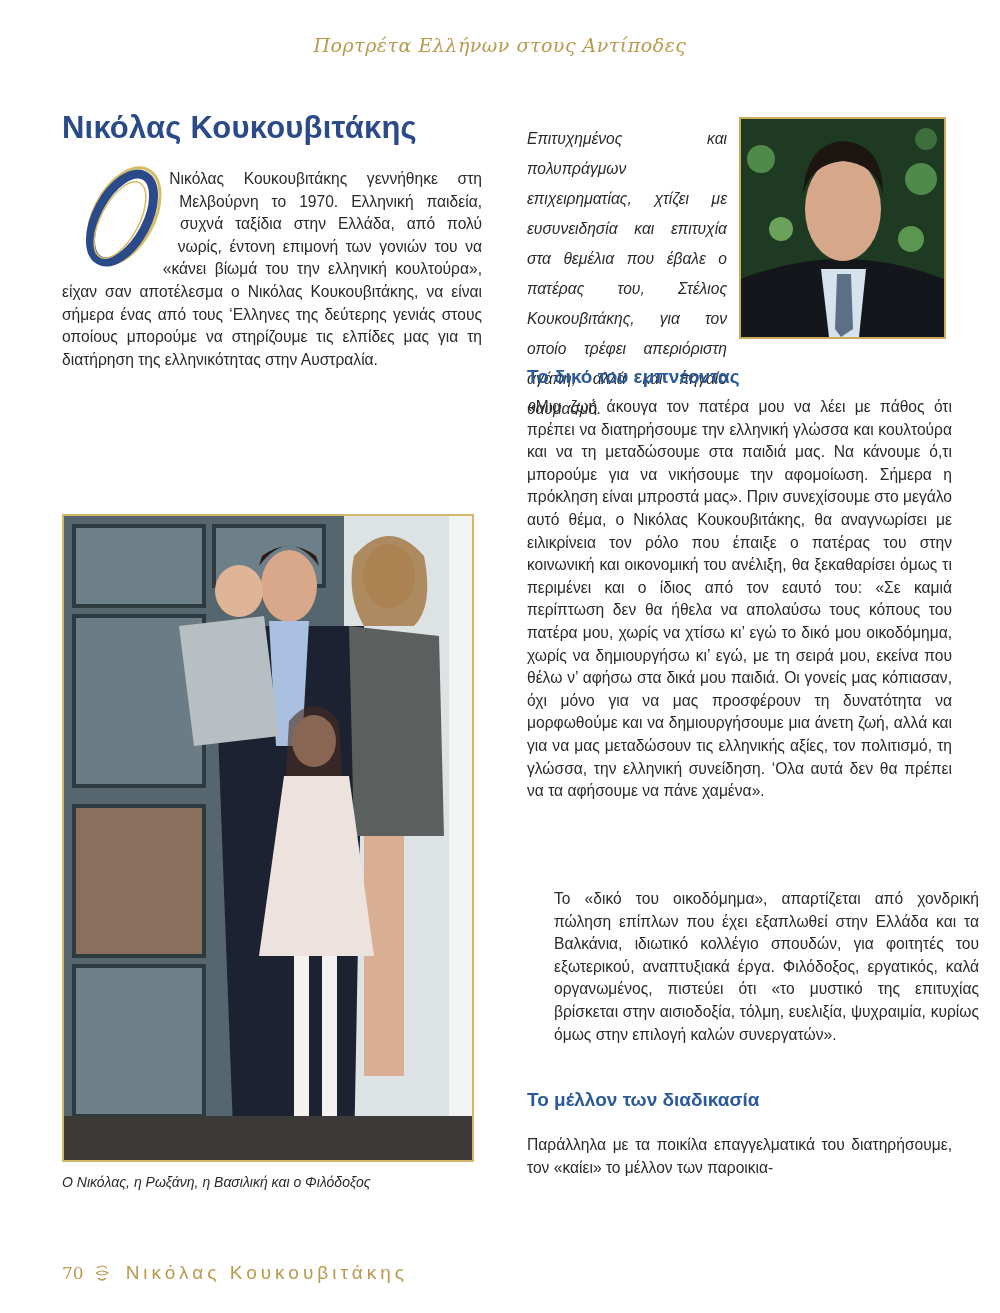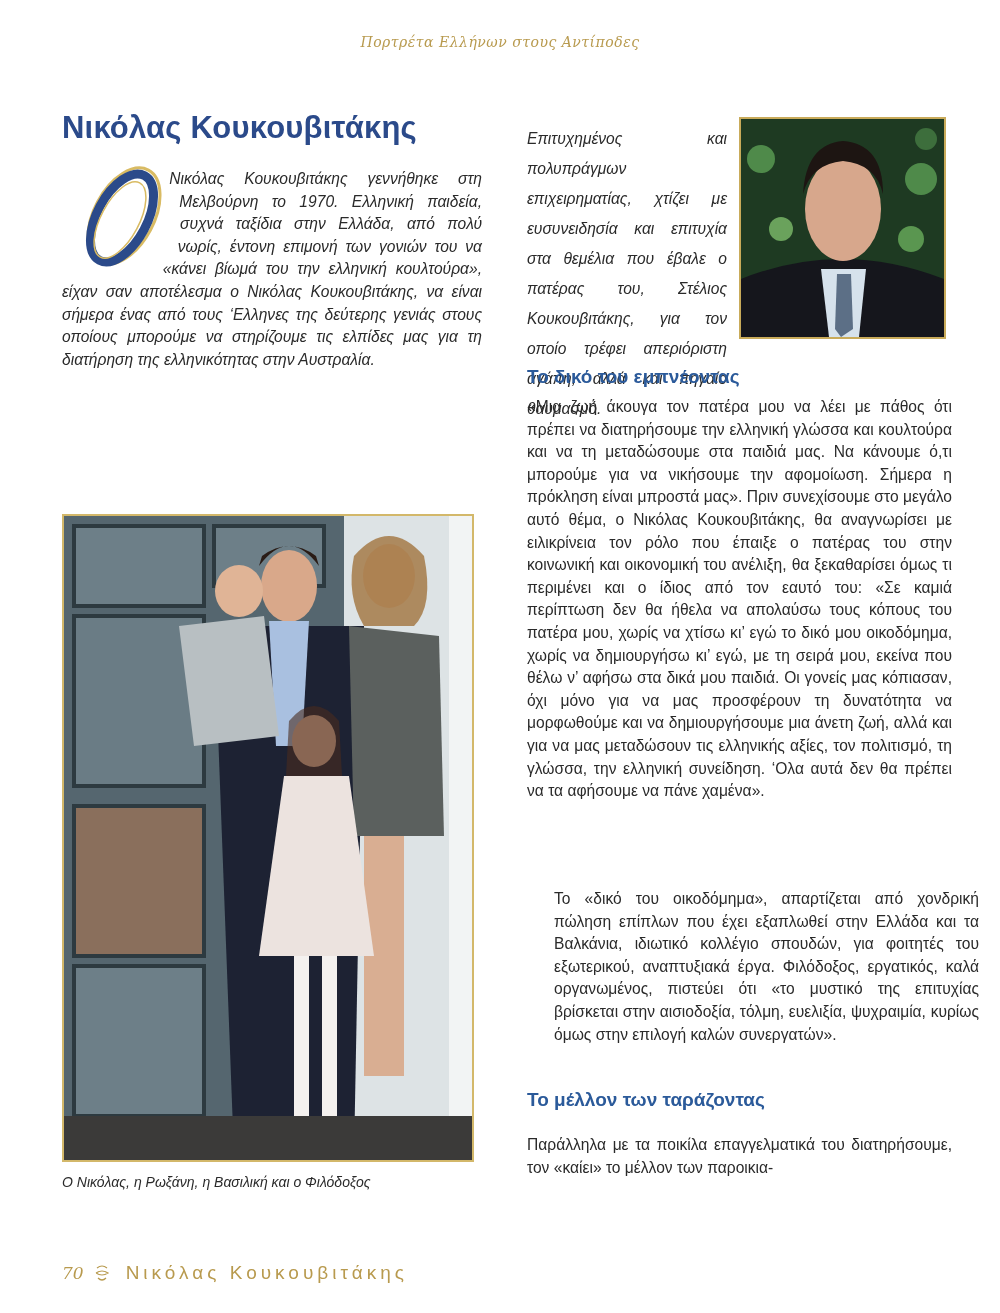--- a/index.html
+++ b/index.html
@@ -5,28 +5,28 @@
   html, body { margin: 0; padding: 0; }
   body {
     width: 1000px; height: 1313px; position: relative; overflow: hidden;
     background: #ffffff;
     font-family: "DejaVu Sans", sans-serif;
     color: #2a2a2a;
   }
   .running-head {
     position: absolute; top: 34px; left: 0; width: 1000px; text-align: center;
     font-family: "DejaVu Serif", serif; font-style: italic;
-    font-size: 14px; color: #b89a4e; letter-spacing: 0.5px;
+    font-size: 19px; color: #b89a4e; letter-spacing: 0.5px;
   }
   .title {
     position: absolute; left: 62px; top: 110px;
     font-family: "Liberation Sans", sans-serif; font-weight: bold;
     font-size: 31px; color: #2b4a8a; letter-spacing: 0.2px;
   }
-  .col-left { position: absolute; left: 62px; top: 168px; width: 420px; font-style: italic; }
+  .col-left { position: absolute; left: 62px; top: 168px; width: 420px; }
   .col-right { position: absolute; left: 527px; top: 124px; width: 420px; }
   p {
     margin: 0; font-size: 15.6px; line-height: 22.6px; text-align: justify;
     font-family: "Liberation Sans", sans-serif; color: #2a2a2a;
   }
   .dropcap-wrap { position: relative; }
   .dropcap {
     float: left; width: 112px; height: 110px; margin: -4px 6px 0 0;
     shape-outside: ellipse(50% 50%);
   }
@@ -56,21 +56,21 @@
   .h-own { position: absolute; left: 527px; top: 366px; }
   .h-future { position: absolute; left: 527px; top: 1089px; }
   .block-quote { position: absolute; left: 527px; top: 396px; width: 425px; }
   .block-own { position: absolute; left: 554px; top: 888px; width: 425px; }
   .block-future { position: absolute; left: 527px; top: 1134px; width: 425px; }
   .footer {
     position: absolute; left: 62px; top: 1262px;
     display: flex; align-items: center; gap: 10px;
   }
   .page-num {
-    font-family: "DejaVu Serif", serif; font-style: italic; font-size: 17px; color: #b89a4e;
+    font-family: "DejaVu Serif", serif; font-size: 17px; color: #b89a4e;
   }
   .footer-name {
     font-family: "Liberation Sans", sans-serif; font-size: 19px; color: #b89a4e;
     letter-spacing: 4px; margin-left: 6px;
   }
 </style>
 </head>
 <body>
 
 <div class="running-head">Πορτρέτα Ελλήνων στους Αντίποδες</div>
@@ -147,21 +147,21 @@
 <h2 class="section-heading h-own">Το δικό του εμπνέοντας</h2>
 
 <div class="block-quote">
   <p>«Μια ζωή άκουγα τον πατέρα μου να λέει με πάθος ότι πρέπει να διατηρήσουμε την ελληνική γλώσσα και κουλτούρα και να τη μεταδώσουμε στα παιδιά μας. Να κάνουμε ό,τι μπορούμε για να νικήσουμε την αφομοίωση. Σήμερα η πρόκληση είναι μπροστά μας». Πριν συνεχίσουμε στο μεγάλο αυτό θέμα, ο Νικόλας Κουκουβιτάκης, θα αναγνωρίσει με ειλικρίνεια τον ρόλο που έπαιξε ο πατέρας του στην κοινωνική και οικονομική του ανέλιξη, θα ξεκαθαρίσει όμως τι περιμένει και ο ίδιος από τον εαυτό του: «Σε καμιά περίπτωση δεν θα ήθελα να απολαύσω τους κόπους του πατέρα μου, χωρίς να χτίσω κι’ εγώ το δικό μου οικοδόμημα, χωρίς να δημιουργήσω κι’ εγώ, με τη σειρά μου, εκείνα που θέλω ν’ αφήσω στα δικά μου παιδιά. Οι γονείς μας κόπιασαν, όχι μόνο για να μας προσφέρουν τη δυνατότητα να μορφωθούμε και να δημιουργήσουμε μια άνετη ζωή, αλλά και για να μας μεταδώσουν τις ελληνικής αξίες, τον πολιτισμό, τη γλώσσα, την ελληνική συνείδηση. ‘Ολα αυτά δεν θα πρέπει να τα αφήσουμε να πάνε χαμένα».</p>
 </div>
 
 <div class="block-own">
   <p>Το «δικό του οικοδόμημα», απαρτίζεται από χονδρική πώληση επίπλων που έχει εξαπλωθεί στην Ελλάδα και τα Βαλκάνια, ιδιωτικό κολλέγιο σπουδών, για φοιτητές του εξωτερικού, αναπτυξιακά έργα. Φιλόδοξος, εργατικός, καλά οργανωμένος, πιστεύει ότι «το μυστικό της επιτυχίας βρίσκεται στην αισιοδοξία, τόλμη, ευελιξία, ψυχραιμία, κυρίως όμως στην επιλογή καλών συνεργατών».</p>
 </div>
 
-<h2 class="section-heading h-future">Το μέλλον των ταράζοντας</h2>
+<h2 class="section-heading h-future">Το μέλλον των διαδικασία</h2>
 
 <div class="block-future">
   <p>Παράλληλα με τα ποικίλα επαγγελματικά του διατηρήσουμε, τον «καίει» το μέλλον των παροικια-</p>
 </div>
 
 <div class="footer">
   <span class="page-num">70</span>
   <svg width="16" height="18" viewBox="0 0 16 18">
     <path d="M3 4 Q8 0 13 4 M2 9 Q8 5 14 9 Q8 13 2 9 M4 14 Q8 18 12 14" fill="none" stroke="#b89a4e" stroke-width="1.2"></path>
   </svg>

